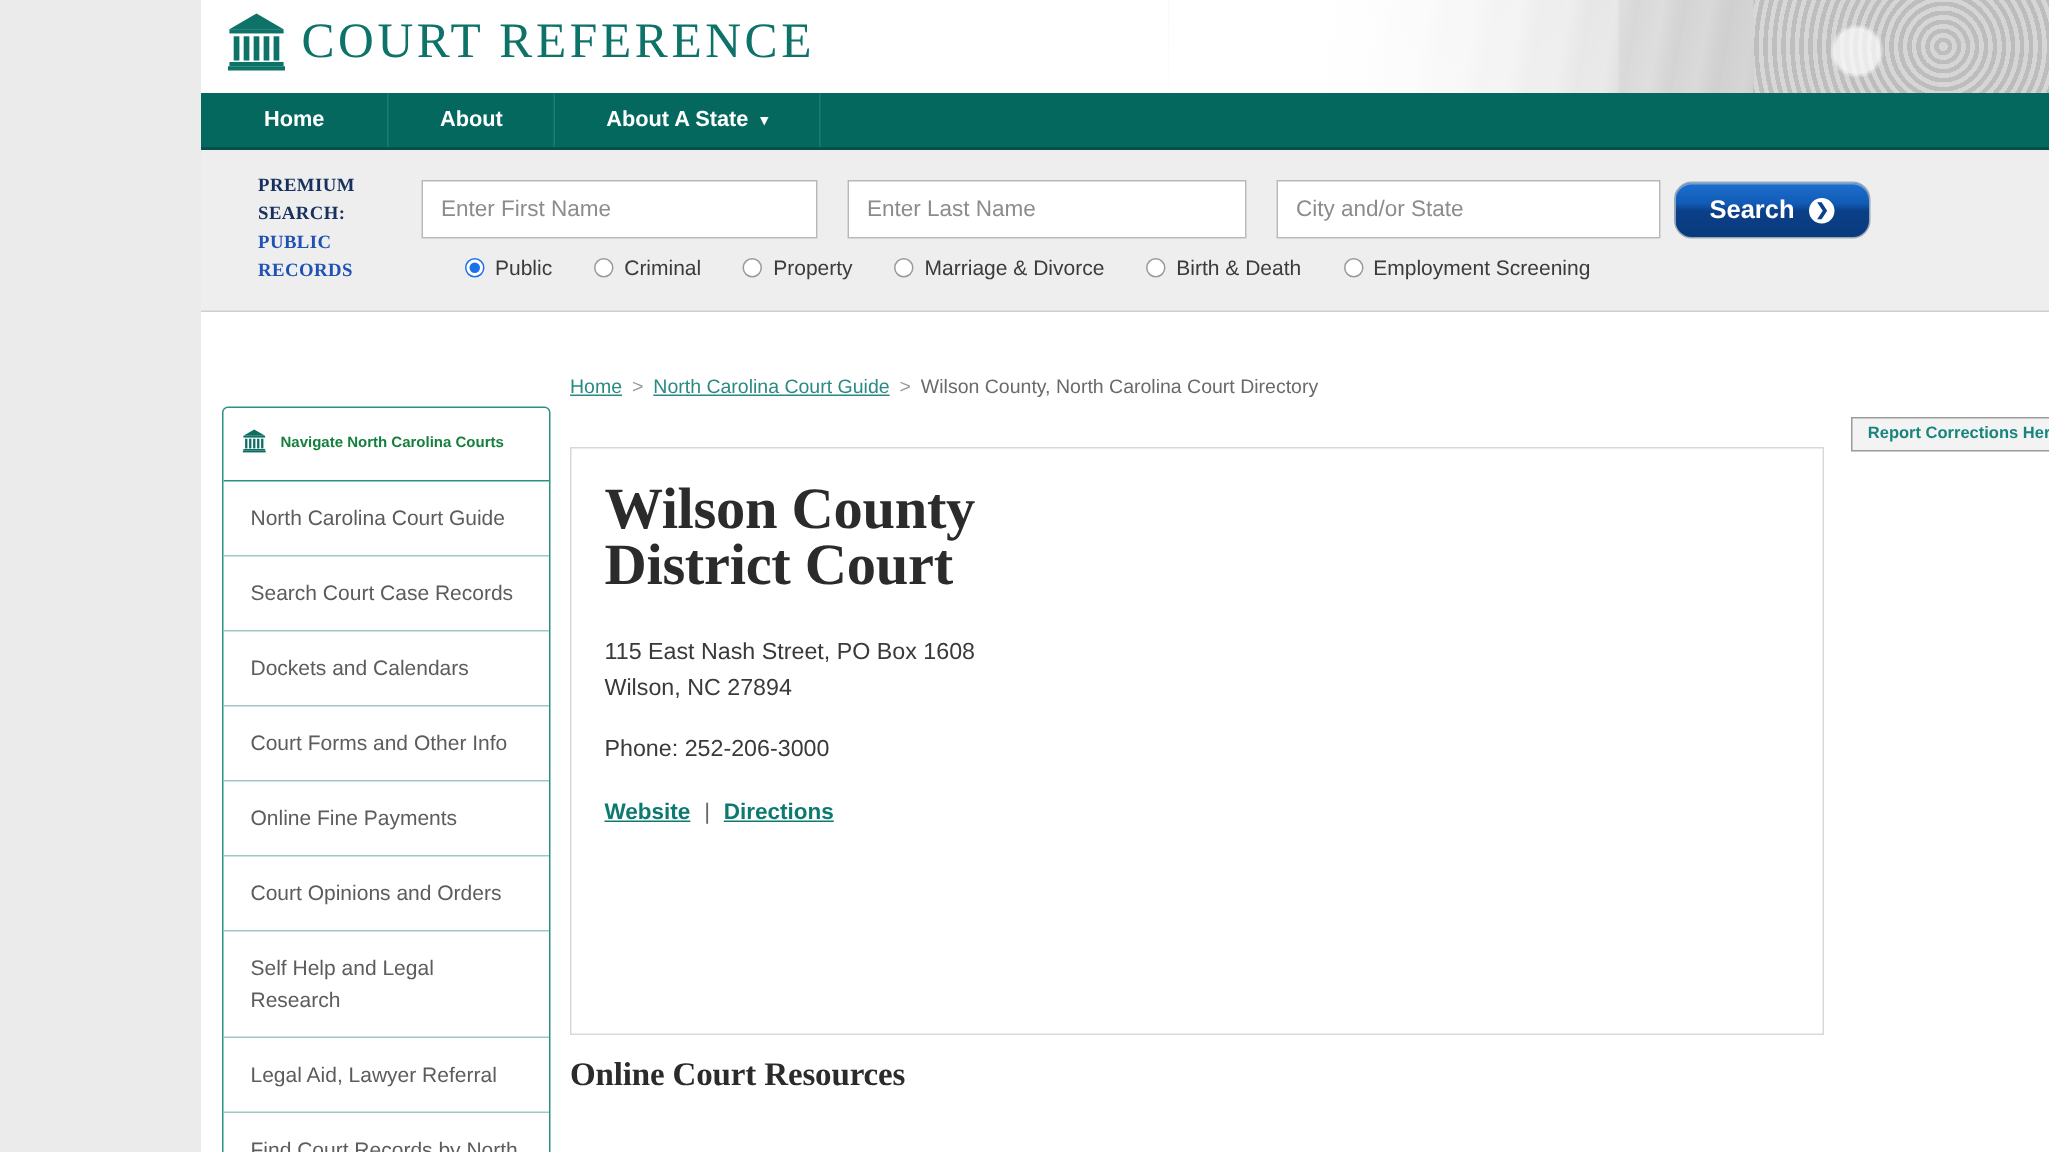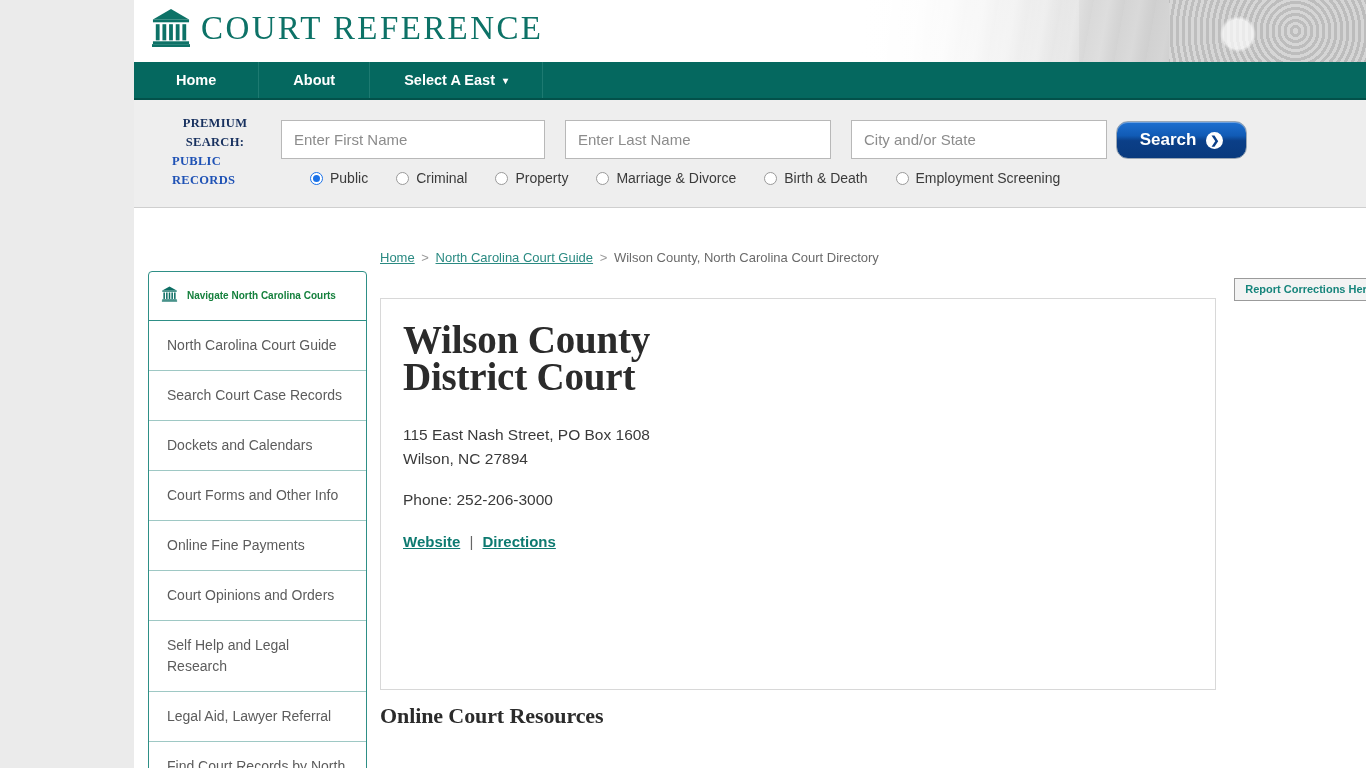--- a/index.html
+++ b/index.html
@@ -98,21 +98,21 @@
   .premium-label {
     position: absolute;
     left: 38px; top: 14px;
     width: 86px;
     font-family: "Liberation Serif", serif;
     font-weight: bold;
     font-size: 12.5px;
     line-height: 19px;
     letter-spacing: .3px;
   }
-  .premium-label .pl1 { color: #17305e; display:block;text-align:center; }
+  .premium-label .pl1 { color: #17305e; display:block; }
   .premium-label .pl2 { color: #1f52b5; display:block; }
 
   .search-row {
     position: absolute;
     left: 136px; top: 20px;
     display: flex;
     align-items: flex-start;
     gap: 9px;
   }
   .s-input {
@@ -333,21 +333,21 @@
   </div>
 
   <div class="navbar">
     <div class="nav-item">
       <span>Home</span>
     </div>
     <div class="nav-item wide">
       <span>About</span>
     </div>
     <div class="nav-item wide">
-      <span>Select A East</span>
+      <span>About A State</span>
       <span class="nav-caret">▾</span>
     </div>
     <div class="nav-item nav-filler"></div>
   </div>
 
   <div class="search-band">
     <div class="premium-label">
       <span class="pl1">PREMIUM</span>
       <span class="pl1">SEARCH:</span>
       <span class="pl2">PUBLIC</span>

